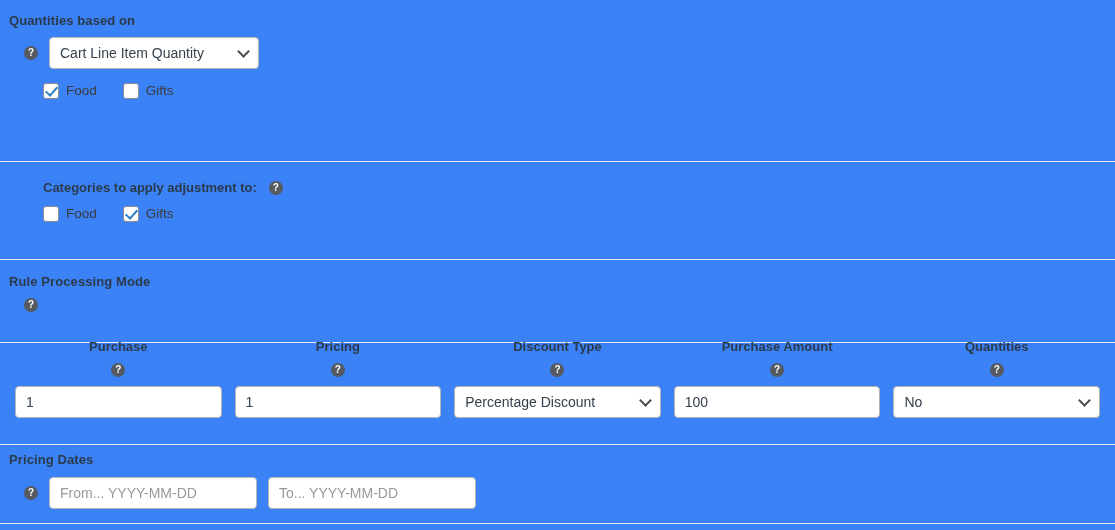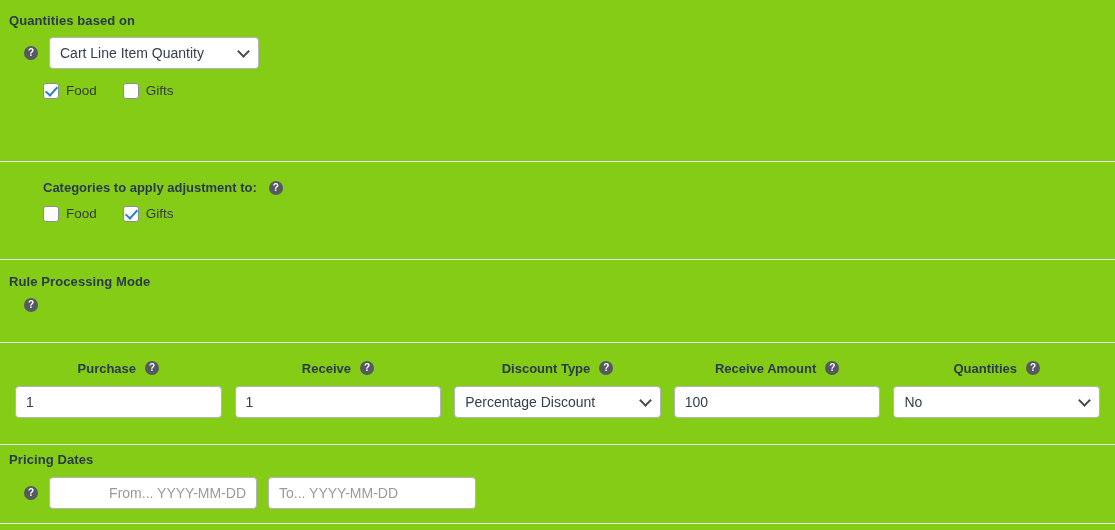--- a/index.html
+++ b/index.html
@@ -18,21 +18,21 @@
     width: 1115px;
     height: 530px;
     overflow: hidden;
     background: #ffffff;
   }
 
   
   .section {
     position: relative;
     width: 100%;
-    background: #84cc16;
+    background: #3b82f6;
   }
   .section + .section { border-top: 1px solid #e8e8ea; }
 
   
   .heading {
     font-size: 13px;
     font-weight: bold;
     color: #2b3a4a;
     letter-spacing: .1px;
     line-height: 16px;
@@ -171,36 +171,37 @@
   #sec-table { padding: 16px 0 0 0; height: 102px; }
   .tbl {
     display: grid;
     grid-template-columns: repeat(5, 1fr);
     column-gap: 13px;
     padding: 0 15px;
   }
   .col-head {
     display: flex;
     align-items: center;
-    justify-content: center;
+    justify-content: flex-end;
     gap: 9px;
     font-size: 13px;
     font-weight: bold;
     color: #2b3a4a;
     height: 18px;
     margin-bottom: 9px;
+    flex-direction: column;
   }
   .cell { position: relative; }
   .cell .fake-select { width: 100%; }
 
   
   #sec-dates { padding: 7px 0 0 0; height: 86px; }
   #sec-dates .heading { margin: 0 0 0 9px; }
   #sec-dates .ctl-row { margin: 9px 0 0 24px; gap: 11px; }
-  #date-from { width: 208px; text-align: right; }
+  #date-from { width: 208px; }
   #date-to { width: 208px; }
   .bottom-rule {
     position: absolute;
     left: 0; right: 0; bottom: 6px;
     height: 1px;
     background: #e8e8ea;
   }
 </style>
 </head>
 <body>
@@ -256,29 +257,29 @@
     </div>
   </div>
 
   <div class="section" id="sec-table">
     <div class="tbl" style="margin-bottom:0;">
       <div class="col-head">
         <span>Purchase</span>
         <span class="help">?</span>
       </div>
       <div class="col-head">
-        <span>Receive</span>
+        <span>Pricing</span>
         <span class="help">?</span>
       </div>
       <div class="col-head">
         <span>Discount Type</span>
         <span class="help">?</span>
       </div>
       <div class="col-head">
-        <span>Receive Amount</span>
+        <span>Purchase Amount</span>
         <span class="help">?</span>
       </div>
       <div class="col-head">
         <span>Quantities</span>
         <span class="help">?</span>
       </div>
     </div>
 
     <div class="tbl">
       <div class="cell">

